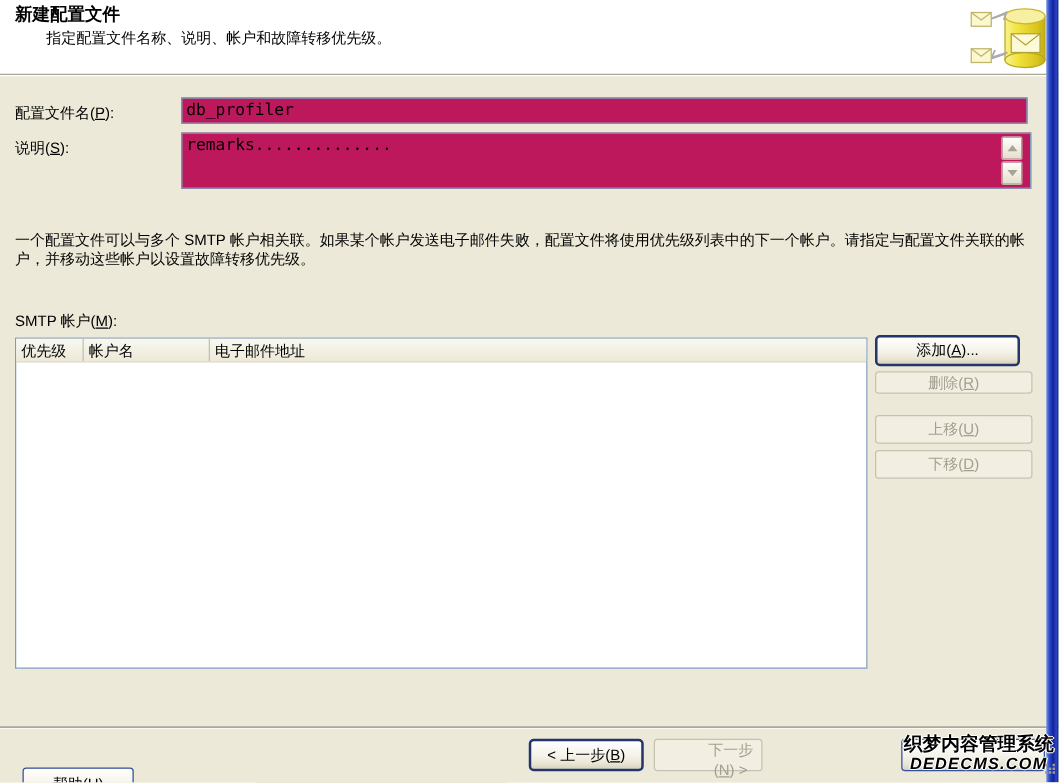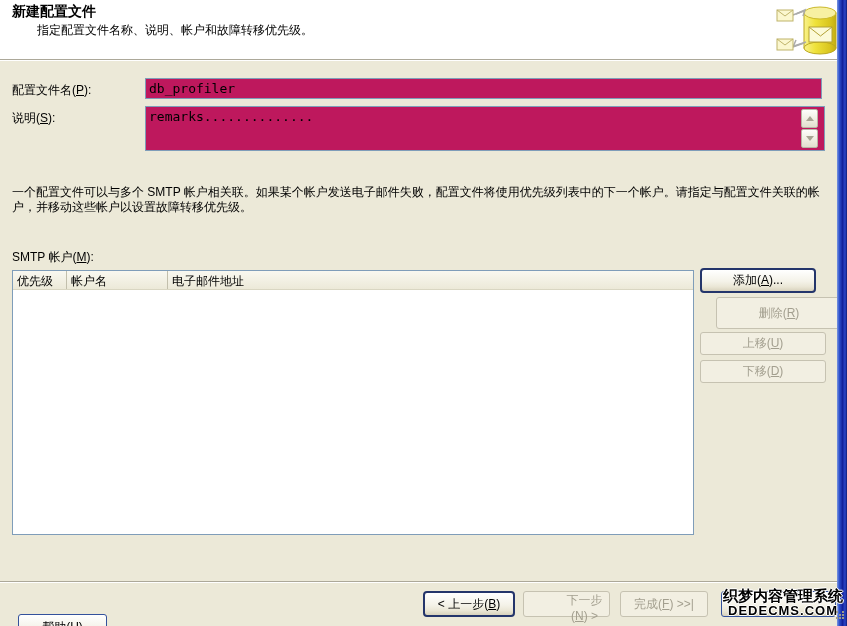--- a/index.html
+++ b/index.html
@@ -54,21 +54,21 @@
     background:linear-gradient(180deg,#FFFFFF 0%,#F4F2E8 55%,#EAE6D5 80%,#D8D2BD 100%);
     font-family:"Liberation Sans","DejaVu Sans",sans-serif; font-size:12px; color:#000;
     text-align:center; cursor:default; padding:0; box-sizing:border-box; }
   .xpbtn.default { border:2px solid #24356B; border-radius:4px; }
   .xpbtn.disabled { color:#A39F8F; border:1px solid #C6C2B1; background:#F2EFE2; }
   
   .watermark { position:absolute; left:719px; top:588px; width:128px; z-index:60;
     text-align:center; color:#000; font-weight:bold; pointer-events:none;
     text-shadow:1px 0 0 #fff,-1px 0 0 #fff,0 1px 0 #fff,0 -1px 0 #fff; }
   .watermark .wm1 { font-size:15px; line-height:16px; letter-spacing:0px; white-space:nowrap; }
-  .watermark .wm2 { font-size:13px; line-height:14px; letter-spacing:1px; white-space:nowrap; }
+  .watermark .wm2 { font-size:13px; line-height:14px; letter-spacing:1px; white-space:nowrap;font-style:italic; }
   
   .grip { position:absolute; left:836px; top:611px; width:10px; height:10px; z-index:70; }
   .grip::after { content:""; position:absolute; left:0; top:0; width:2px; height:2px;
     background:#9C9A8A;
     box-shadow:6px 0 0 #9C9A8A, 3px 3px 0 #9C9A8A, 6px 3px 0 #9C9A8A, 0 6px 0 #9C9A8A, 3px 6px 0 #9C9A8A, 6px 6px 0 #9C9A8A; }
 </style>
 </head>
 <body>
 
 <div id="window">
@@ -128,30 +128,29 @@
 
   <div class="listbox">
     <div class="list-header">
       <div class="list-col col-priority">优先级</div>
       <div class="list-col col-account">帐户名</div>
       <div class="list-col col-email">电子邮件地址</div>
     </div>
   </div>
 
   <button class="xpbtn default" style="left:700px; top:268px; width:116px; height:25px;"><span>添加(</span><span class="accel">A</span><span>)...</span></button>
-  <button class="xpbtn disabled" style="left:716px; top:297px; width:126px; height:32px;"><span>删除(</span><span class="accel">R</span><span>)</span></button>
+  <button class="xpbtn disabled" style="left:700px; top:297px; width:126px; height:18px;"><span>删除(</span><span class="accel">R</span><span>)</span></button>
   <button class="xpbtn disabled" style="left:700px; top:332px; width:126px; height:23px;"><span>上移(</span><span class="accel">U</span><span>)</span></button>
   <button class="xpbtn disabled" style="left:700px; top:360px; width:126px; height:23px;"><span>下移(</span><span class="accel">D</span><span>)</span></button>
 
   <div class="bottom-divider"></div>
 
   <button class="xpbtn" style="left:18px; top:614px; width:89px; height:26px;"><span>帮助(</span><span class="accel">H</span><span>)</span></button>
   <button class="xpbtn default" style="left:423px; top:591px; width:92px; height:26px;"><span>&lt; 上一步(</span><span class="accel">B</span><span>)</span></button>
   <button class="xpbtn disabled" style="left:523px; top:591px; width:87px; height:26px;padding-left:36px;"><span>下一步(</span><span class="accel">N</span><span>) &gt;</span></button>
-  <button class="xpbtn disabled" style="left:620px; top:591px; width:88px; height:26px;"><span>完成(</span><span class="accel">F</span><span>) &gt;&gt;|</span></button>
   <button class="xpbtn" style="left:721px; top:591px; width:115px; height:26px;"></button>
 
   <div class="watermark">
     <div class="wm1">织梦内容管理系统</div>
     <div class="wm2">DEDECMS.COM</div>
   </div>
 
   <div class="blue-stripe"></div>
 
   <div class="grip"></div>

